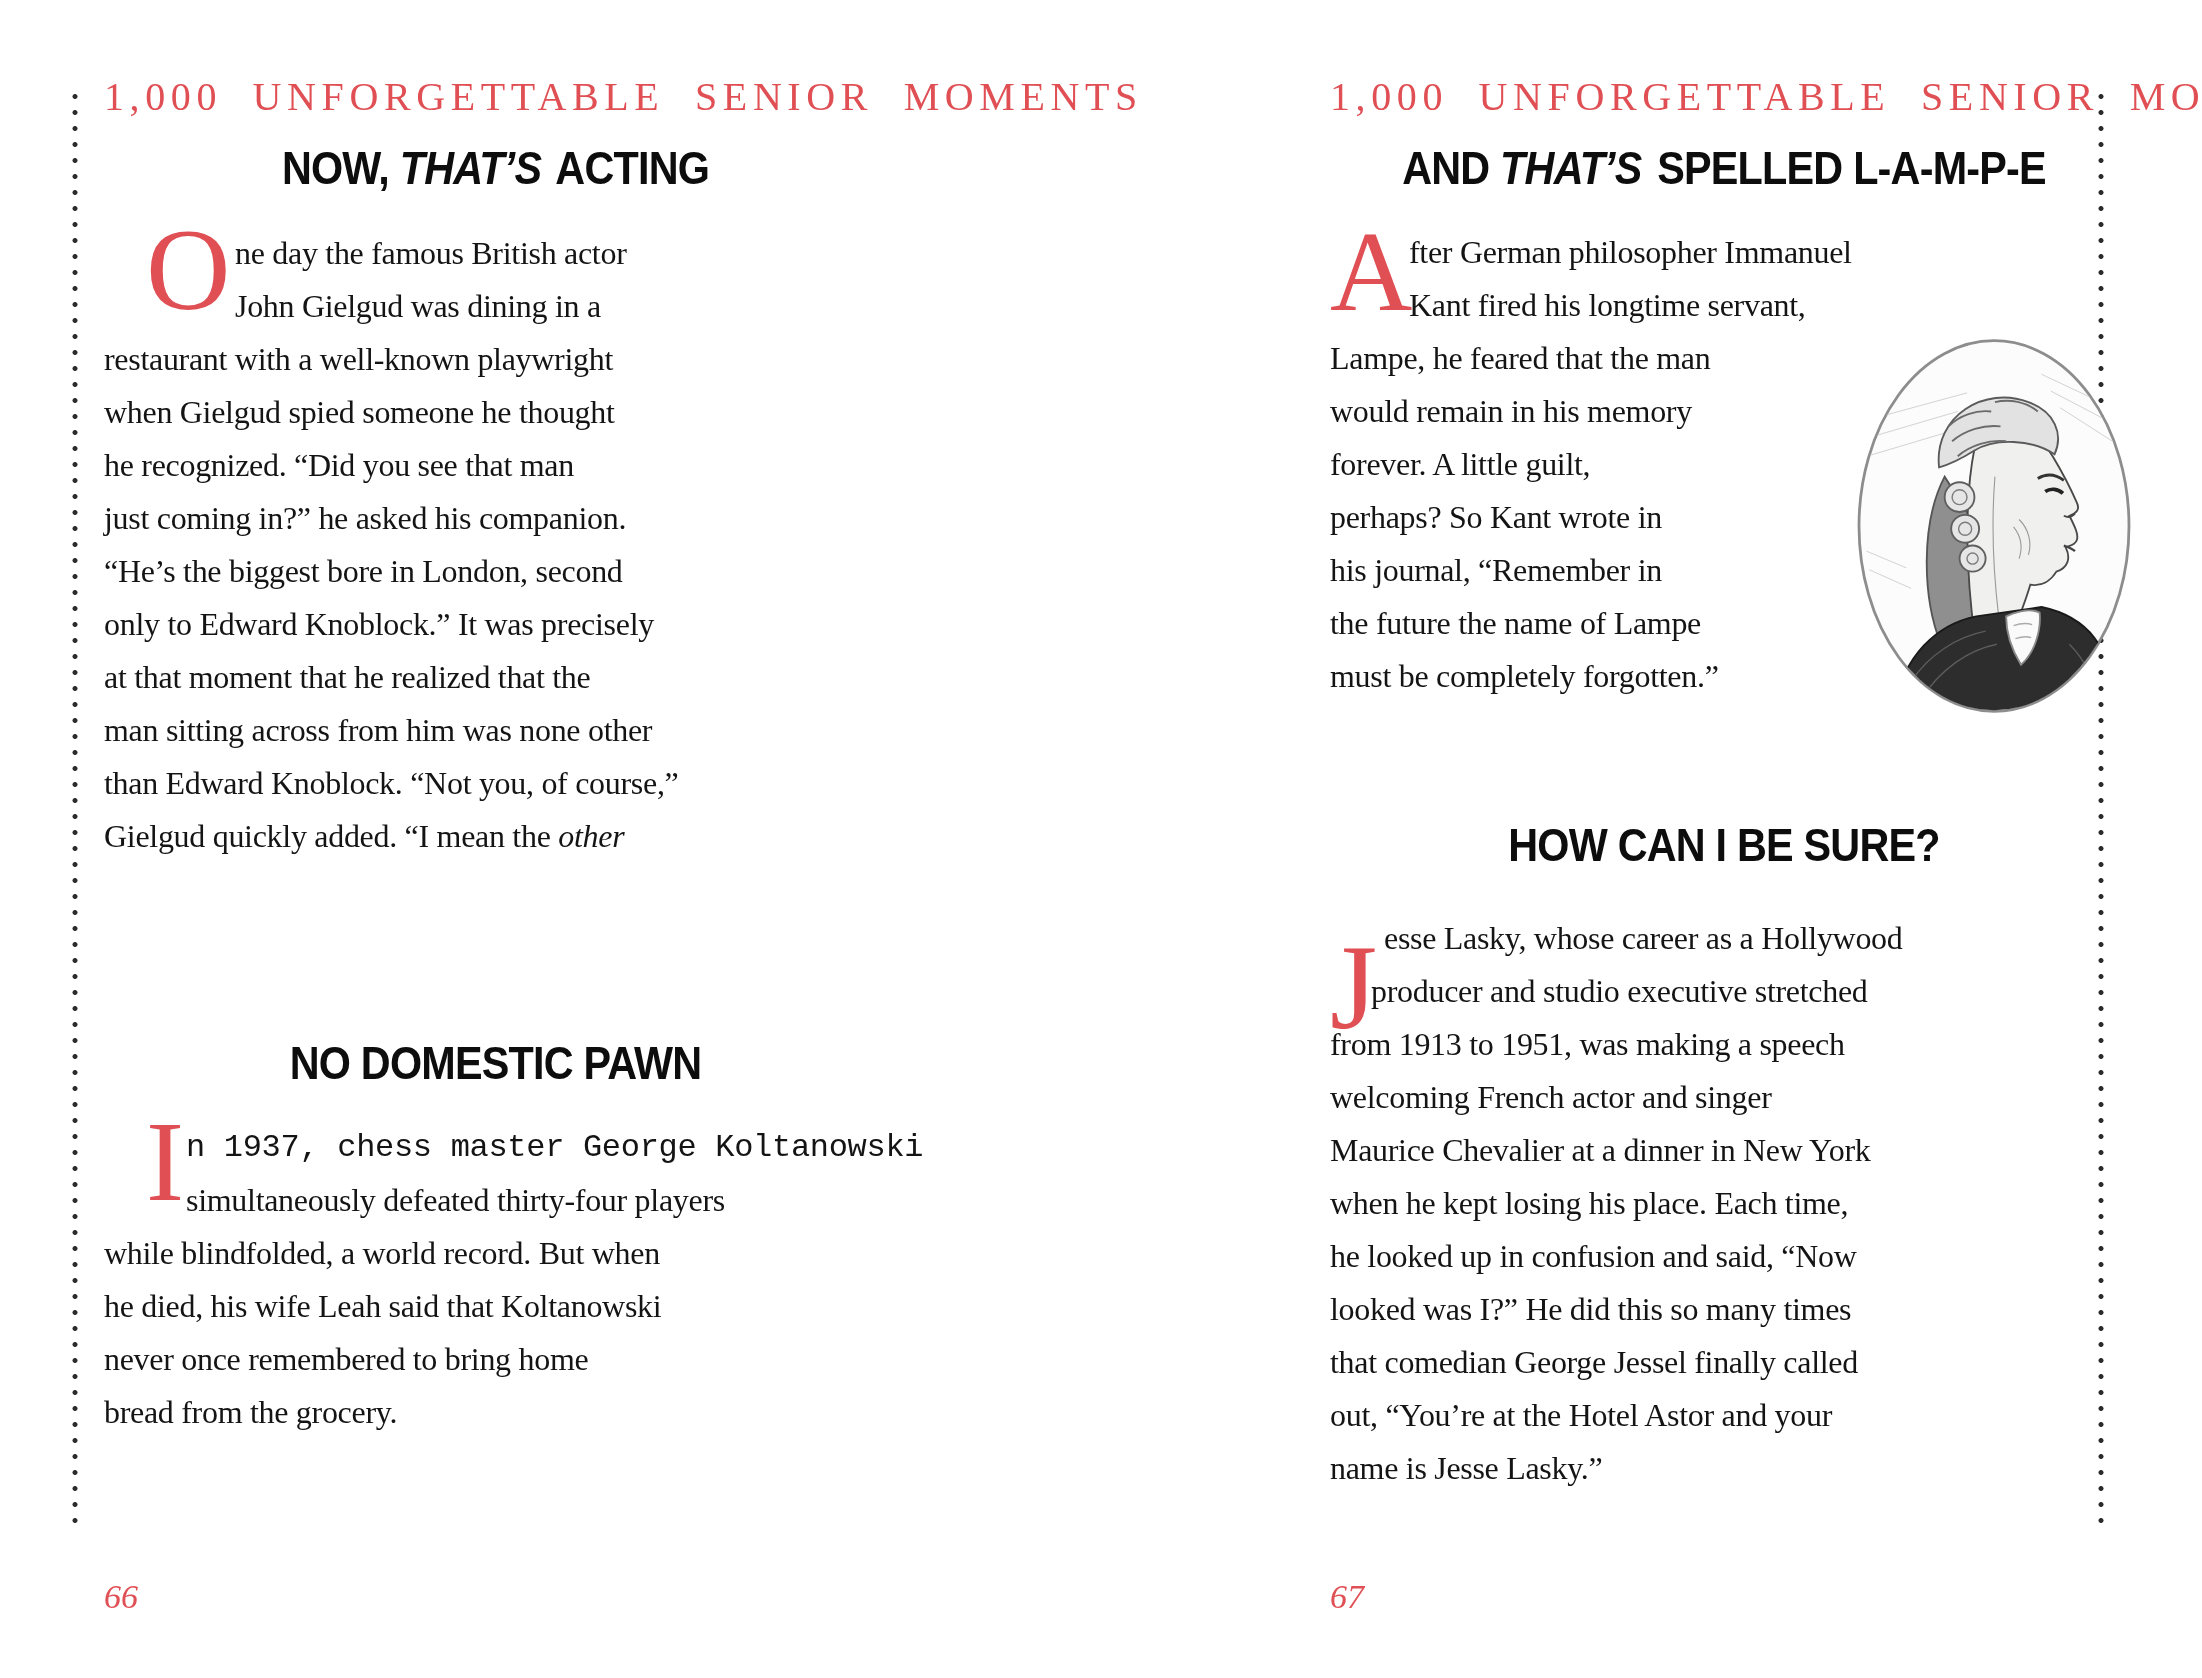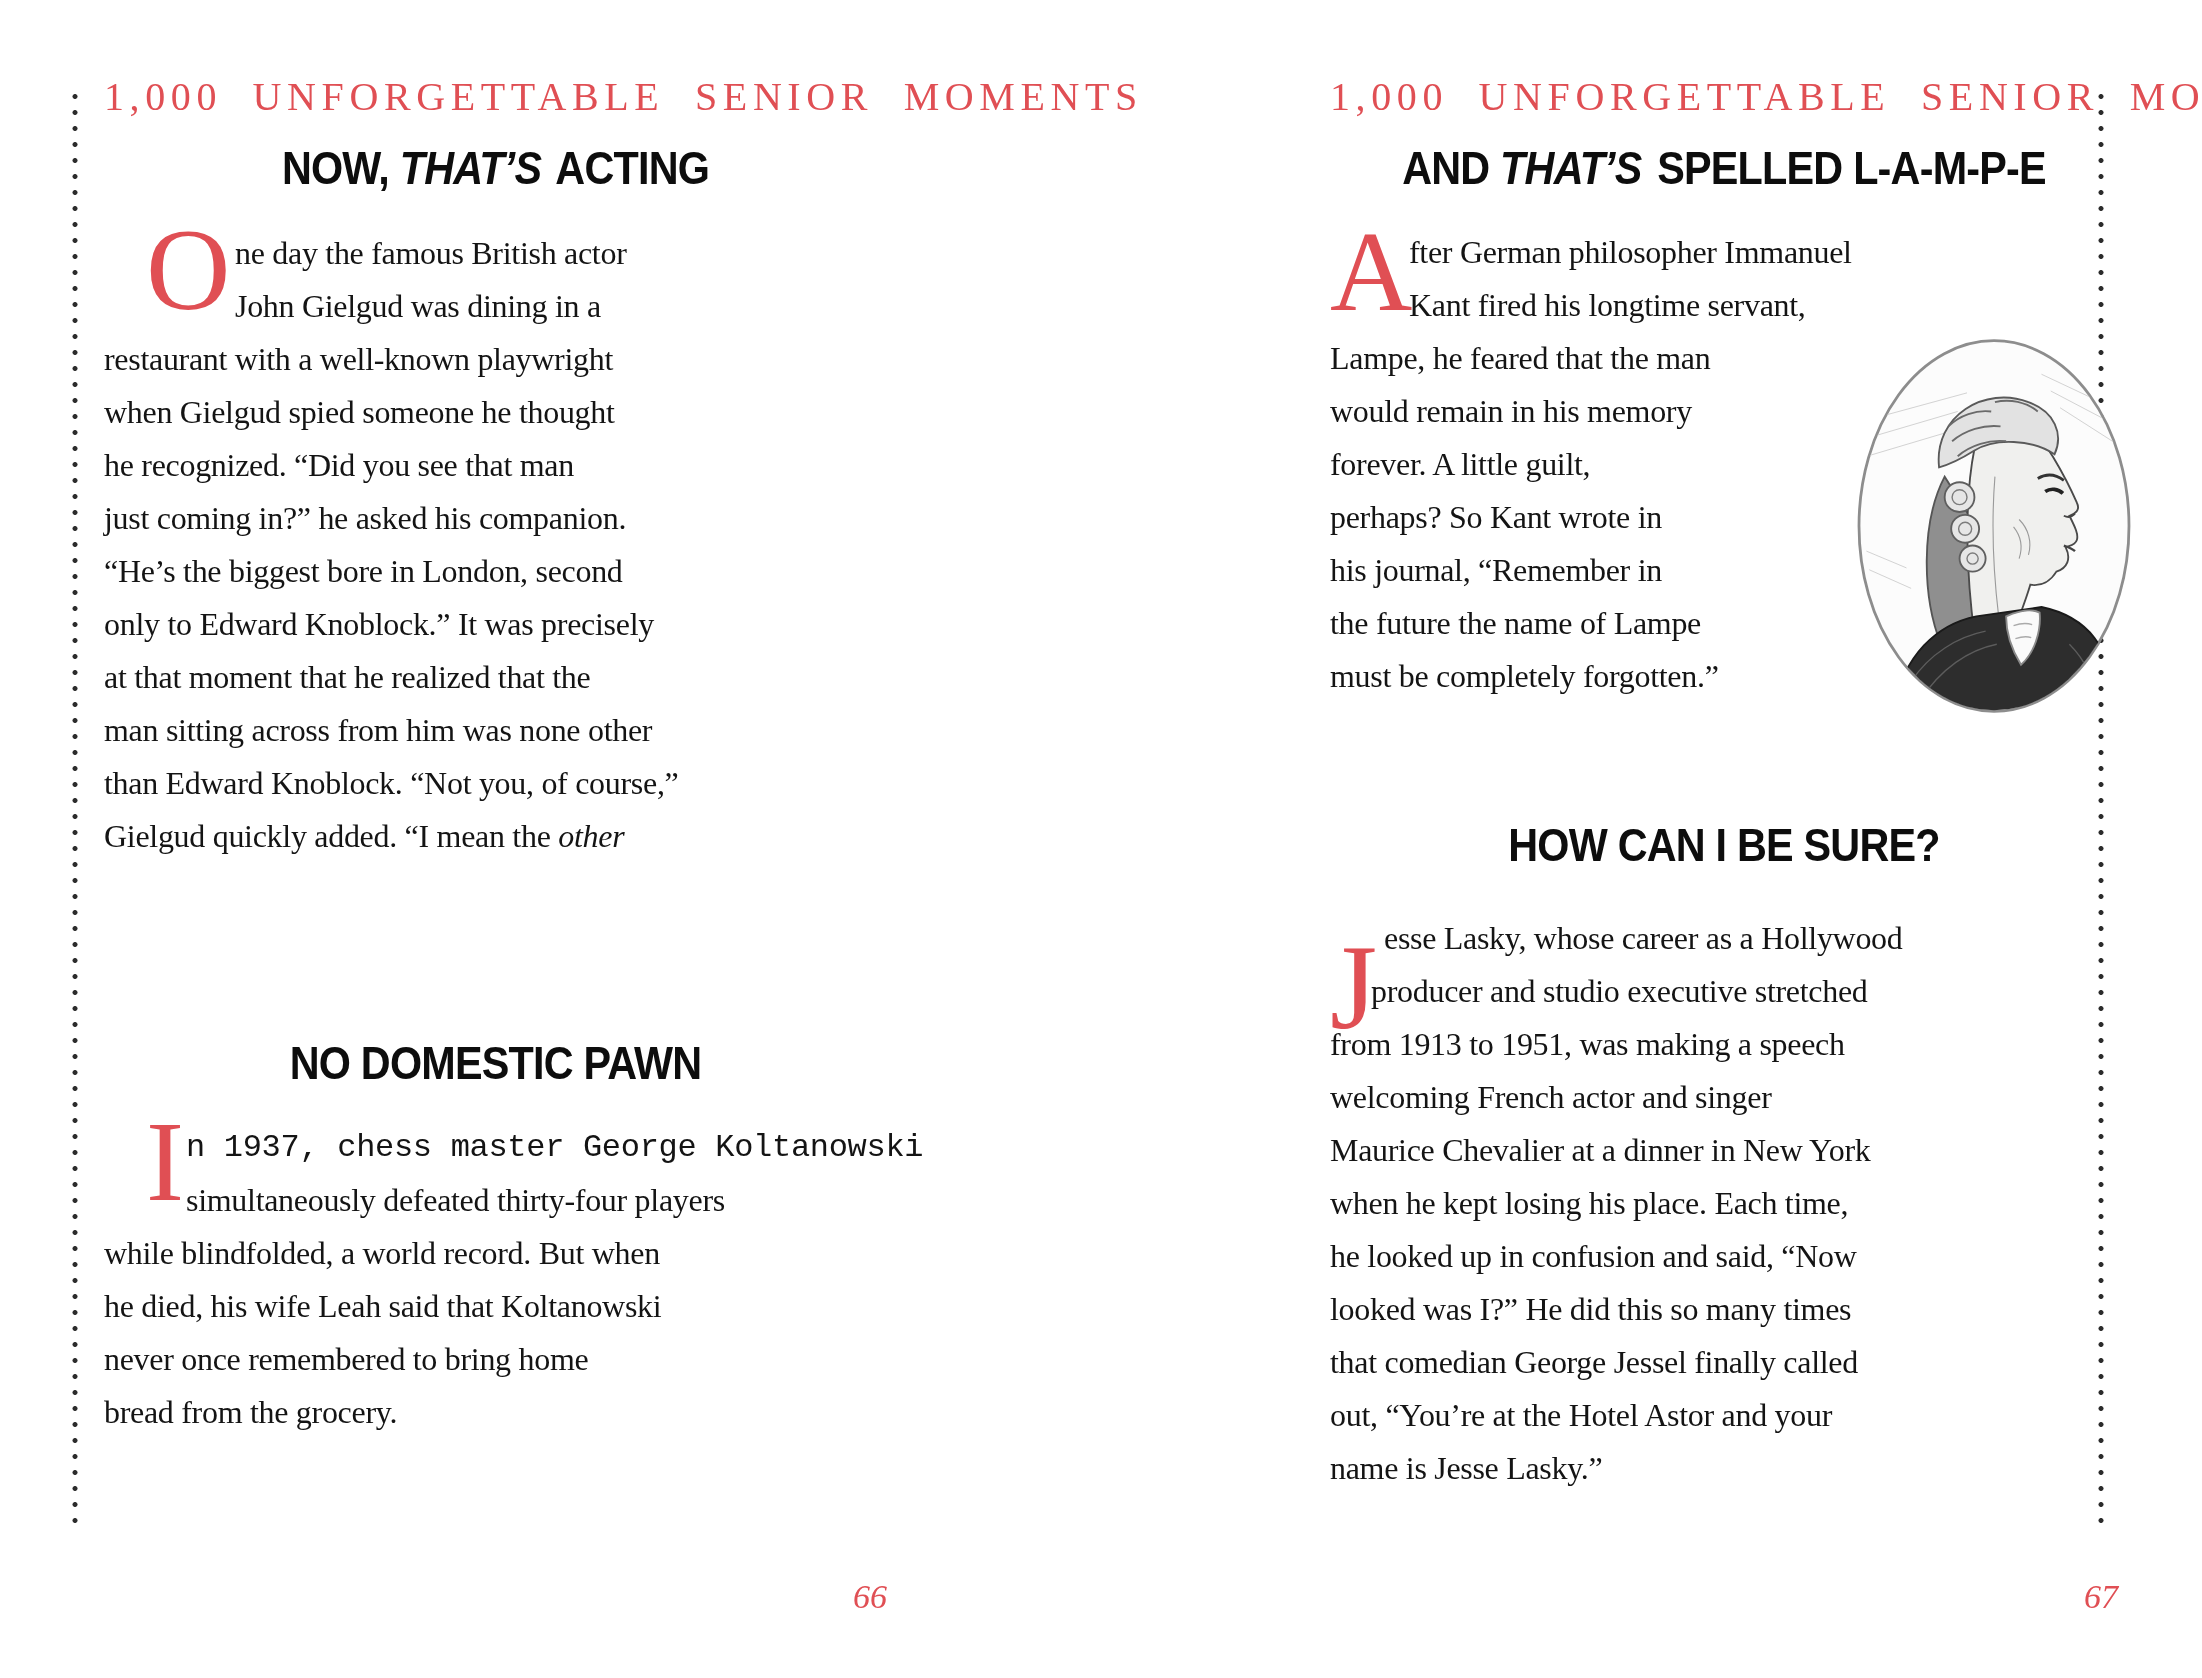--- a/index.html
+++ b/index.html
@@ -48,21 +48,21 @@
     white-space:nowrap; color:var(--ink);
   }
   .para .line i { font-style:italic; }
 
   .dropcap {
     position:absolute; color:var(--accent); line-height:1;
     font-family:"Liberation Serif", serif; font-weight:normal;
   }
 
   .page-number {
-    position:absolute; top:1578px; left:0; width:100%; text-align:right;
+    position:absolute; top:1578px; left:0; width:100%; text-align:left;
     color:var(--accent); font-style:italic; font-size:34px; line-height:37px;
     font-family:"Liberation Serif", serif;
   }
 
   #kant-portrait { position:absolute; left:1855px; top:337px; width:278px; height:378px; }
 </style>
 </head>
 <body>
 
 <div id="spread">

